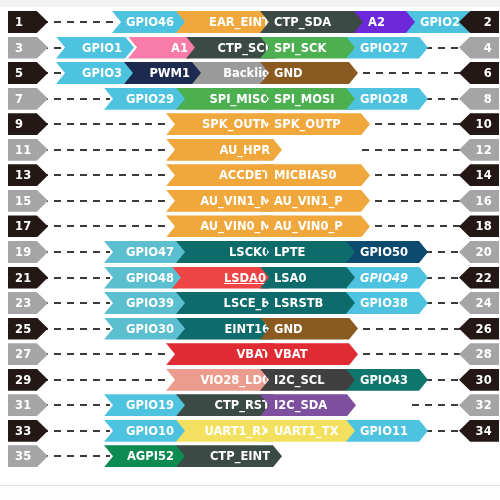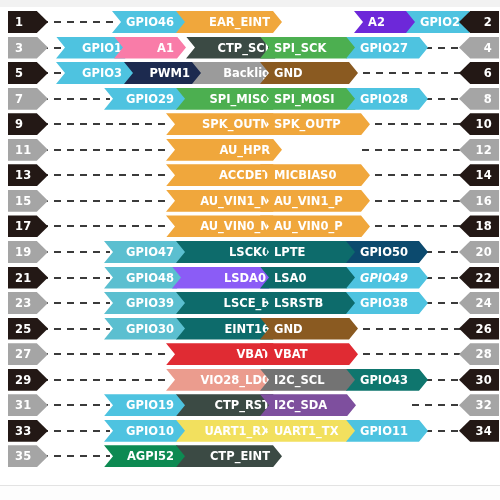--- a/index.html
+++ b/index.html
@@ -64,28 +64,29 @@
 
 <div id="stage">
   <div class="topstrip"></div>
   <div id="rows-host">
       <div class="row" style="top: 11px;">
         <div class="dash" style="left: 28px; width: 90px;"></div>
         <div class="chev l" style="left: 112px; width: 74px; background: rgb(78, 195, 224);">GPIO46</div>
         <div class="chev l" style="left: 176px; width: 106px; background: rgb(240, 167, 60);">EAR_EINT</div>
         <div class="pin left dark">1</div>
         <div class="dash" style="left: 428px; width: 36px;"></div>
+        <div class="chev r" style="left: 260px; width: 104px; background: rgb(59, 74, 68);">CTP_SDA</div>
         <div class="chev r" style="left: 354px; width: 62px; background: #6d28d9;">A2</div>
         <div class="chev r" style="left: 406px; width: 72px; background: rgb(78, 195, 224);">GPIO2</div>
         <div class="pin right dark">2</div>
       </div>
       <div class="row" style="top: 36.55px;">
         <div class="dash" style="left: 28px; width: 34px;"></div>
         <div class="chev l" style="left: 56px; width: 78px; background: rgb(78, 195, 224);">GPIO1</div>
-        <div class="chev l" style="left: 114px; width: 72px; background: rgb(249, 124, 168);">A1</div>
+        <div class="chev l" style="left: 128px; width: 72px; background: rgb(249, 124, 168);">A1</div>
         <div class="chev l" style="left: 186px; width: 98px; background: rgb(59, 74, 68);">CTP_SCL</div>
         <div class="pin left gray">3</div>
         <div class="dash" style="left: 412px; width: 52px;"></div>
         <div class="chev r" style="left: 260px; width: 96px; background: rgb(76, 175, 80);">SPI_SCK</div>
         <div class="chev r" style="left: 346px; width: 82px; background: rgb(78, 195, 224);">GPIO27</div>
         <div class="pin right gray">4</div>
       </div>
       <div class="row" style="top: 62.1px;">
         <div class="dash" style="left: 28px; width: 34px;"></div>
         <div class="chev l" style="left: 56px; width: 78px; background: rgb(78, 195, 224);">GPIO3</div>
@@ -151,21 +152,21 @@
         <div class="chev l" style="left: 176px; width: 106px; background: rgb(13, 107, 107);">LSCK0</div>
         <div class="pin left gray">19</div>
         <div class="dash" style="left: 412px; width: 52px;"></div>
         <div class="chev r" style="left: 260px; width: 96px; background: rgb(13, 107, 107);">LPTE</div>
         <div class="chev r" style="left: 346px; width: 82px; background: #0c4a6e;">GPIO50</div>
         <div class="pin right gray">20</div>
       </div>
       <div class="row" style="top: 266.5px;">
         <div class="dash" style="left: 28px; width: 82px;"></div>
         <div class="chev l" style="left: 104px; width: 82px; background: rgb(91, 191, 208);">GPIO48</div>
-        <div class="chev l" style="left: 172px; width: 106px; background: #8b5cf6;">LSDA0</div>
+        <div class="chev l" style="left: 172px; width: 106px; background: #ef4444; text-decoration: underline;">LSDA0</div>
         <div class="pin left dark">21</div>
         <div class="dash" style="left: 412px; width: 52px;"></div>
         <div class="chev r" style="left: 260px; width: 96px; background: rgb(13, 107, 107);">LSA0</div>
         <div class="chev r" style="left: 346px; width: 82px; background: rgb(78, 195, 224); font-style: italic;">GPIO49</div>
         <div class="pin right dark">22</div>
       </div>
       <div class="row" style="top: 292.05px;">
         <div class="dash" style="left: 28px; width: 82px;"></div>
         <div class="chev l" style="left: 104px; width: 82px; background: rgb(91, 191, 208);">GPIO39</div>
         <div class="chev l" style="left: 176px; width: 106px; background: rgb(13, 107, 107);">LSCE_B</div>
@@ -190,21 +191,21 @@
         <div class="pin left gray">27</div>
         <div class="dash" style="left: 350px; width: 114px;"></div>
         <div class="chev r" style="left: 260px; width: 98px; background: rgb(224, 43, 51);">VBAT</div>
         <div class="pin right gray">28</div>
       </div>
       <div class="row" style="top: 368.7px;">
         <div class="dash" style="left: 28px; width: 142px;"></div>
         <div class="chev l" style="left: 166px; width: 116px; background: rgb(235, 156, 142);">VIO28_LD0</div>
         <div class="pin left dark">29</div>
         <div class="dash" style="left: 412px; width: 52px;"></div>
-        <div class="chev r" style="left: 260px; width: 96px; background: #737373; text-align: center;">I2C_SCL</div>
+        <div class="chev r" style="left: 260px; width: 96px; background: #404040; text-align: center;">I2C_SCL</div>
         <div class="chev r" style="left: 346px; width: 82px; background: #0f766e;">GPIO43</div>
         <div class="pin right dark">30</div>
       </div>
       <div class="row" style="top: 394.25px;">
         <div class="dash" style="left: 28px; width: 82px;"></div>
         <div class="chev l" style="left: 104px; width: 82px; background: rgb(78, 195, 224);">GPIO19</div>
         <div class="chev l" style="left: 176px; width: 106px; background: rgb(59, 74, 68);">CTP_RST</div>
         <div class="pin left gray">31</div>
         <div class="dash" style="left: 412px; width: 52px;"></div>
         <div class="chev r" style="left: 260px; width: 96px; background: rgb(126, 79, 158);">I2C_SDA</div>

